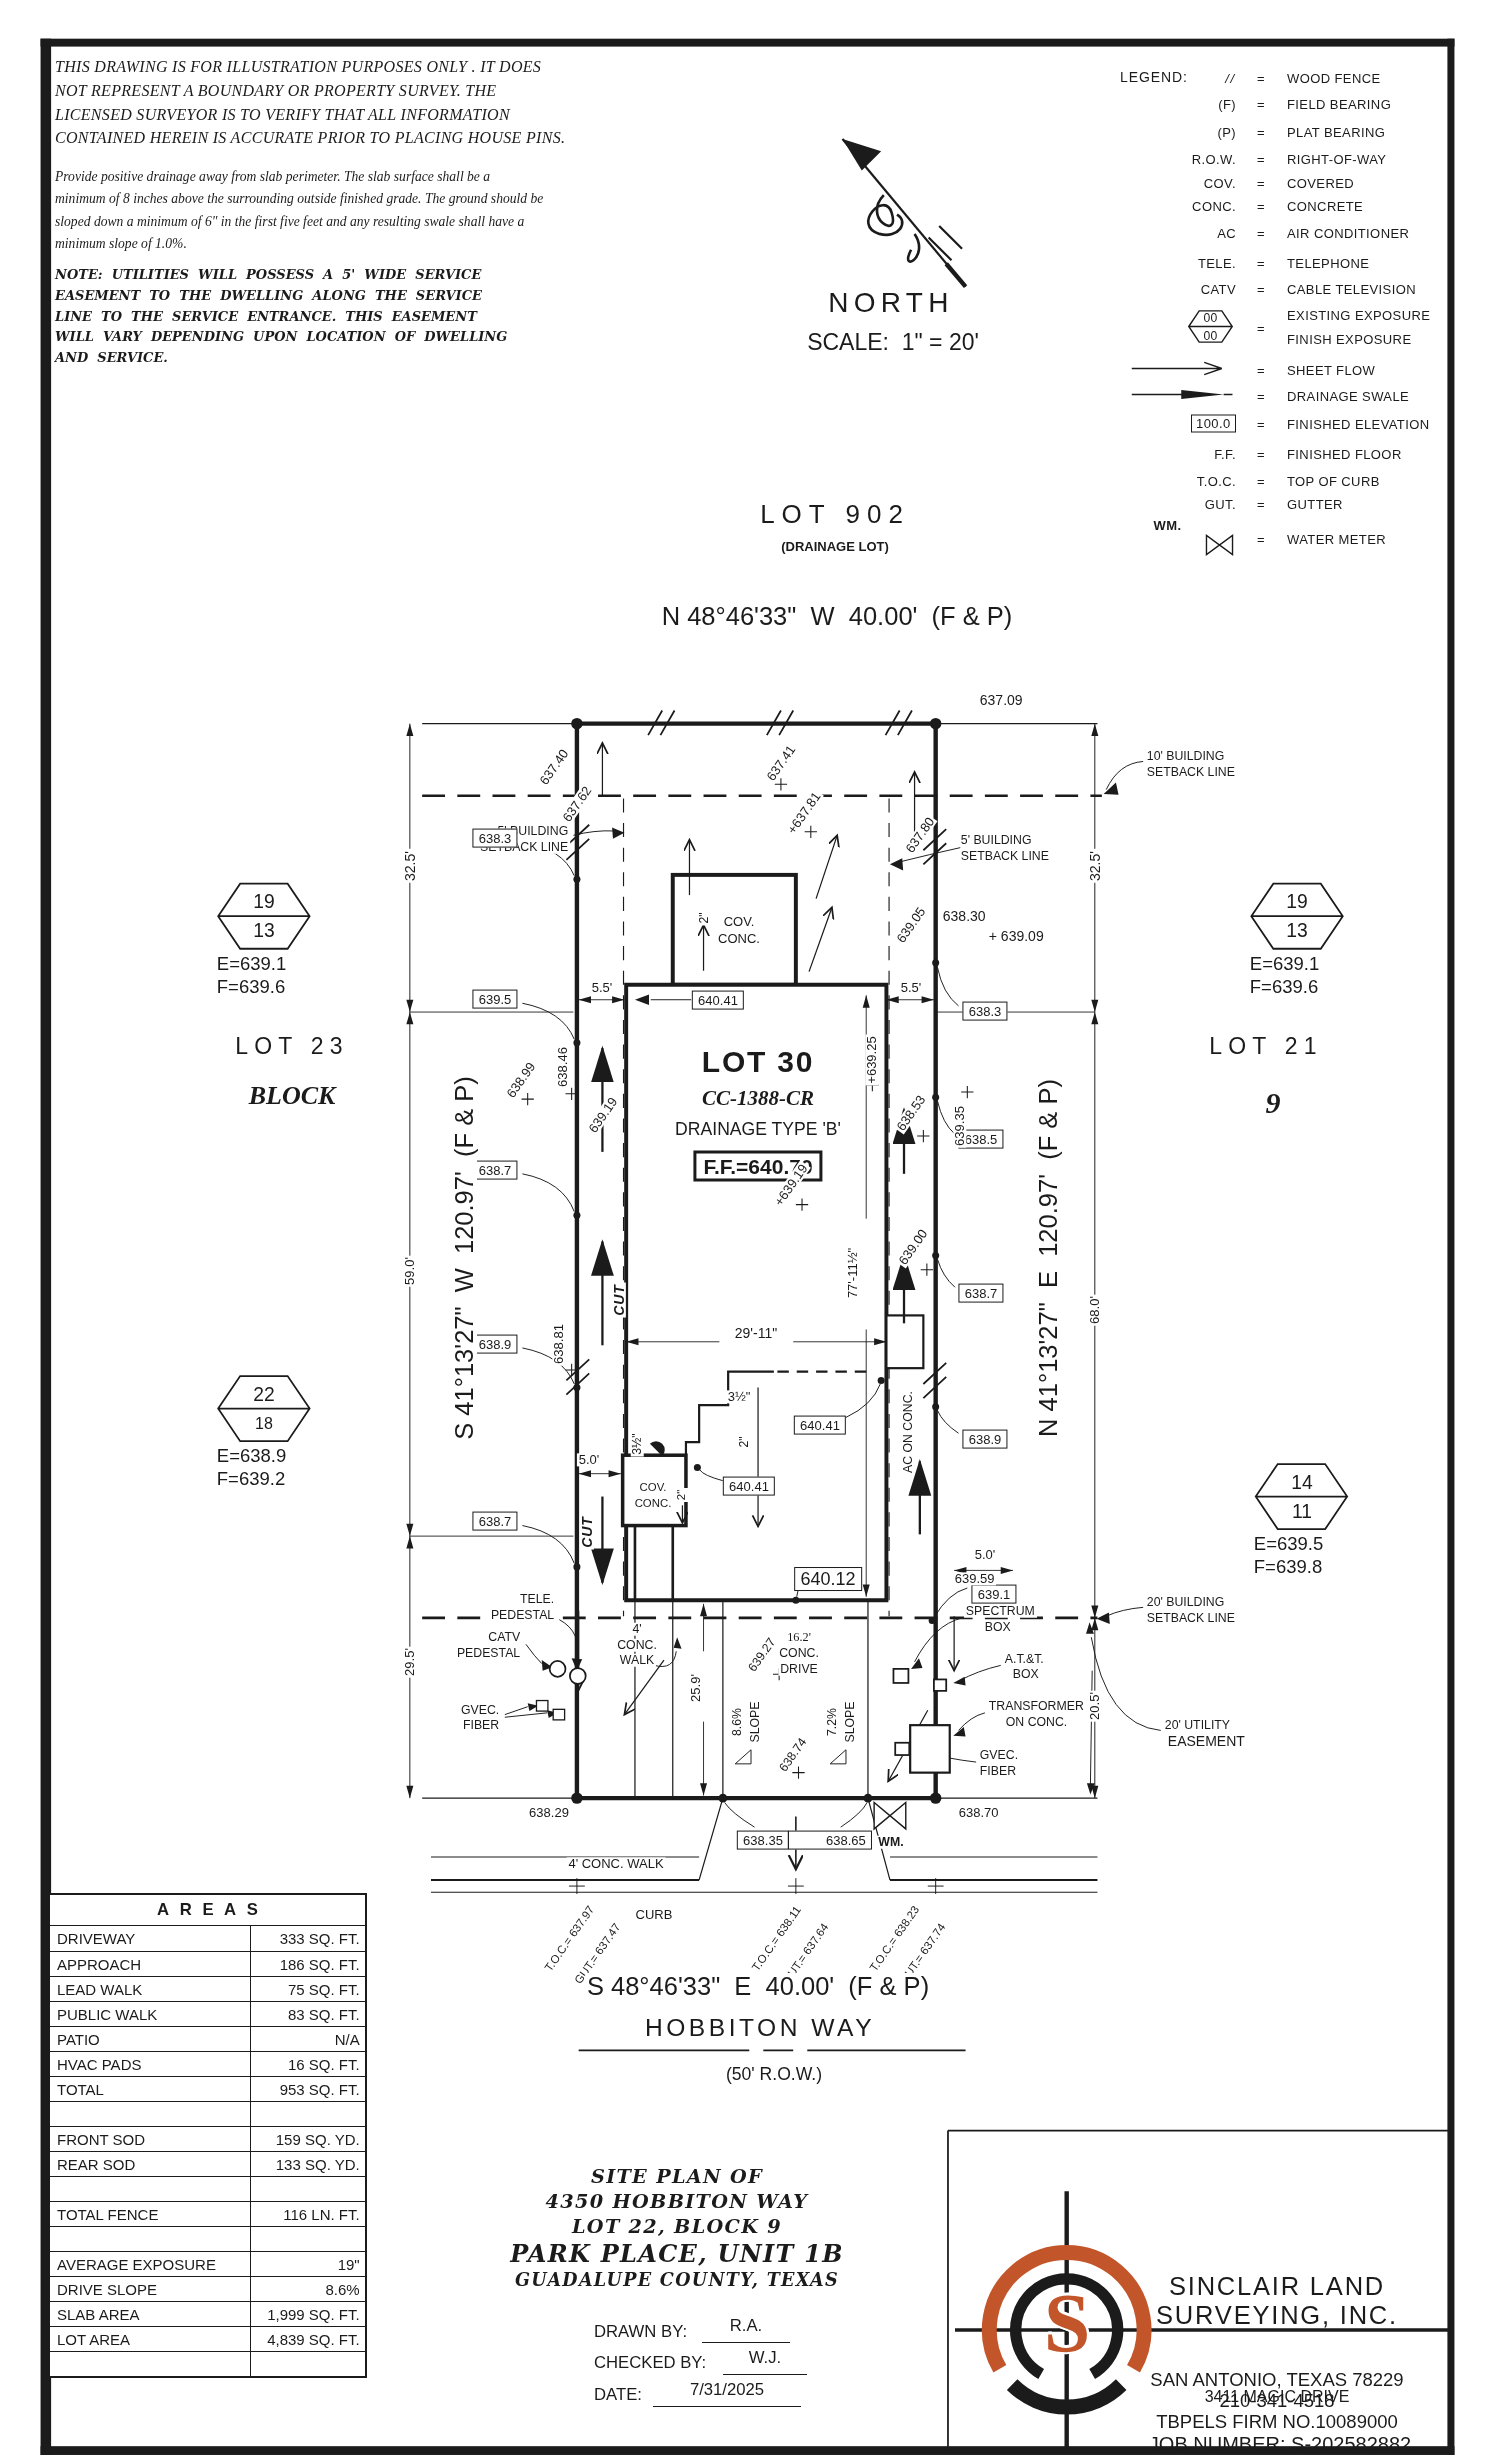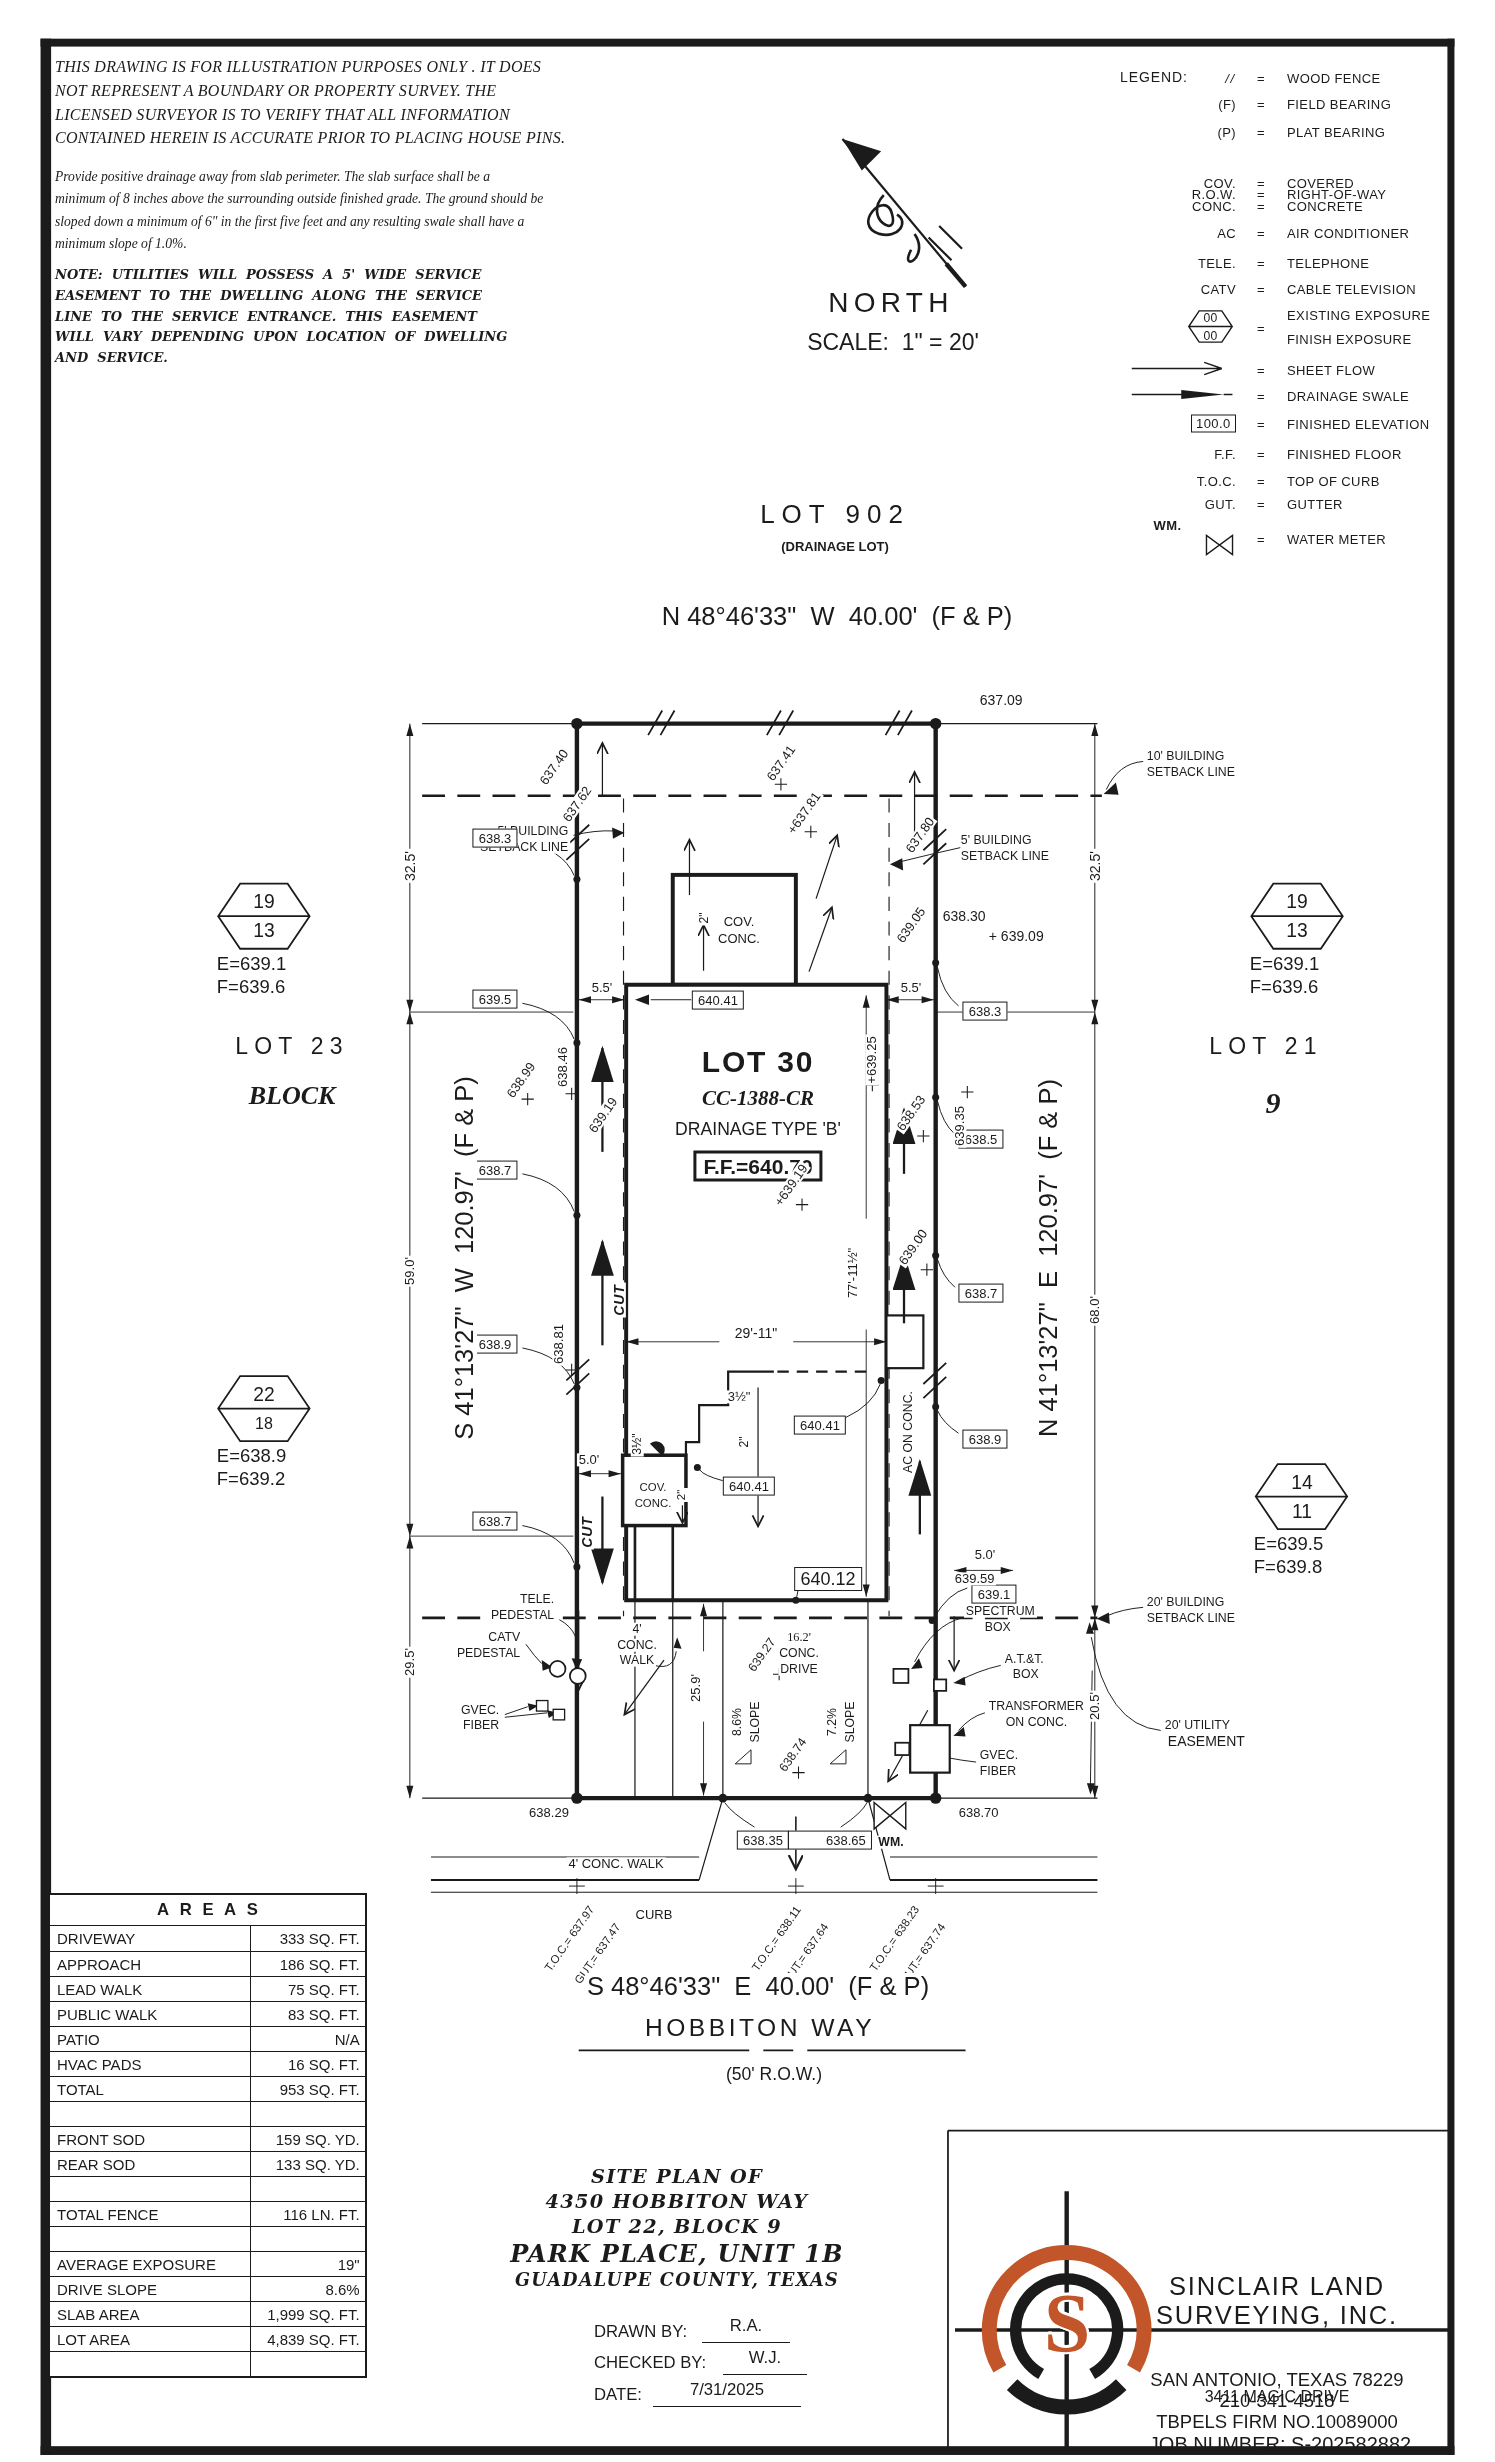--- a/index.html
+++ b/index.html
@@ -277,21 +277,21 @@
       <div class="lg-row" style="left: 1099px; top: 92px; width: 378px;">
         <span class="lg-sym">(F)</span>
         <span class="lg-eq">=</span>
         <span class="lg-desc">FIELD BEARING</span>
       </div>
       <div class="lg-row" style="left: 1099px; top: 120px; width: 378px;">
         <span class="lg-sym">(P)</span>
         <span class="lg-eq">=</span>
         <span class="lg-desc">PLAT BEARING</span>
       </div>
-      <div class="lg-row" style="left: 1099px; top: 147px; width: 378px; margin-top: 35px;">
+      <div class="lg-row" style="left: 1099px; top: 147px; width: 378px;">
         <span class="lg-sym">R.O.W.</span>
         <span class="lg-eq">=</span>
         <span class="lg-desc">RIGHT-OF-WAY</span>
       </div>
       <div class="lg-row" style="left: 1099px; top: 171px; width: 378px;">
         <span class="lg-sym">COV.</span>
         <span class="lg-eq">=</span>
         <span class="lg-desc">COVERED</span>
       </div>
       <div class="lg-row" style="left: 1099px; top: 194px; width: 378px;">

